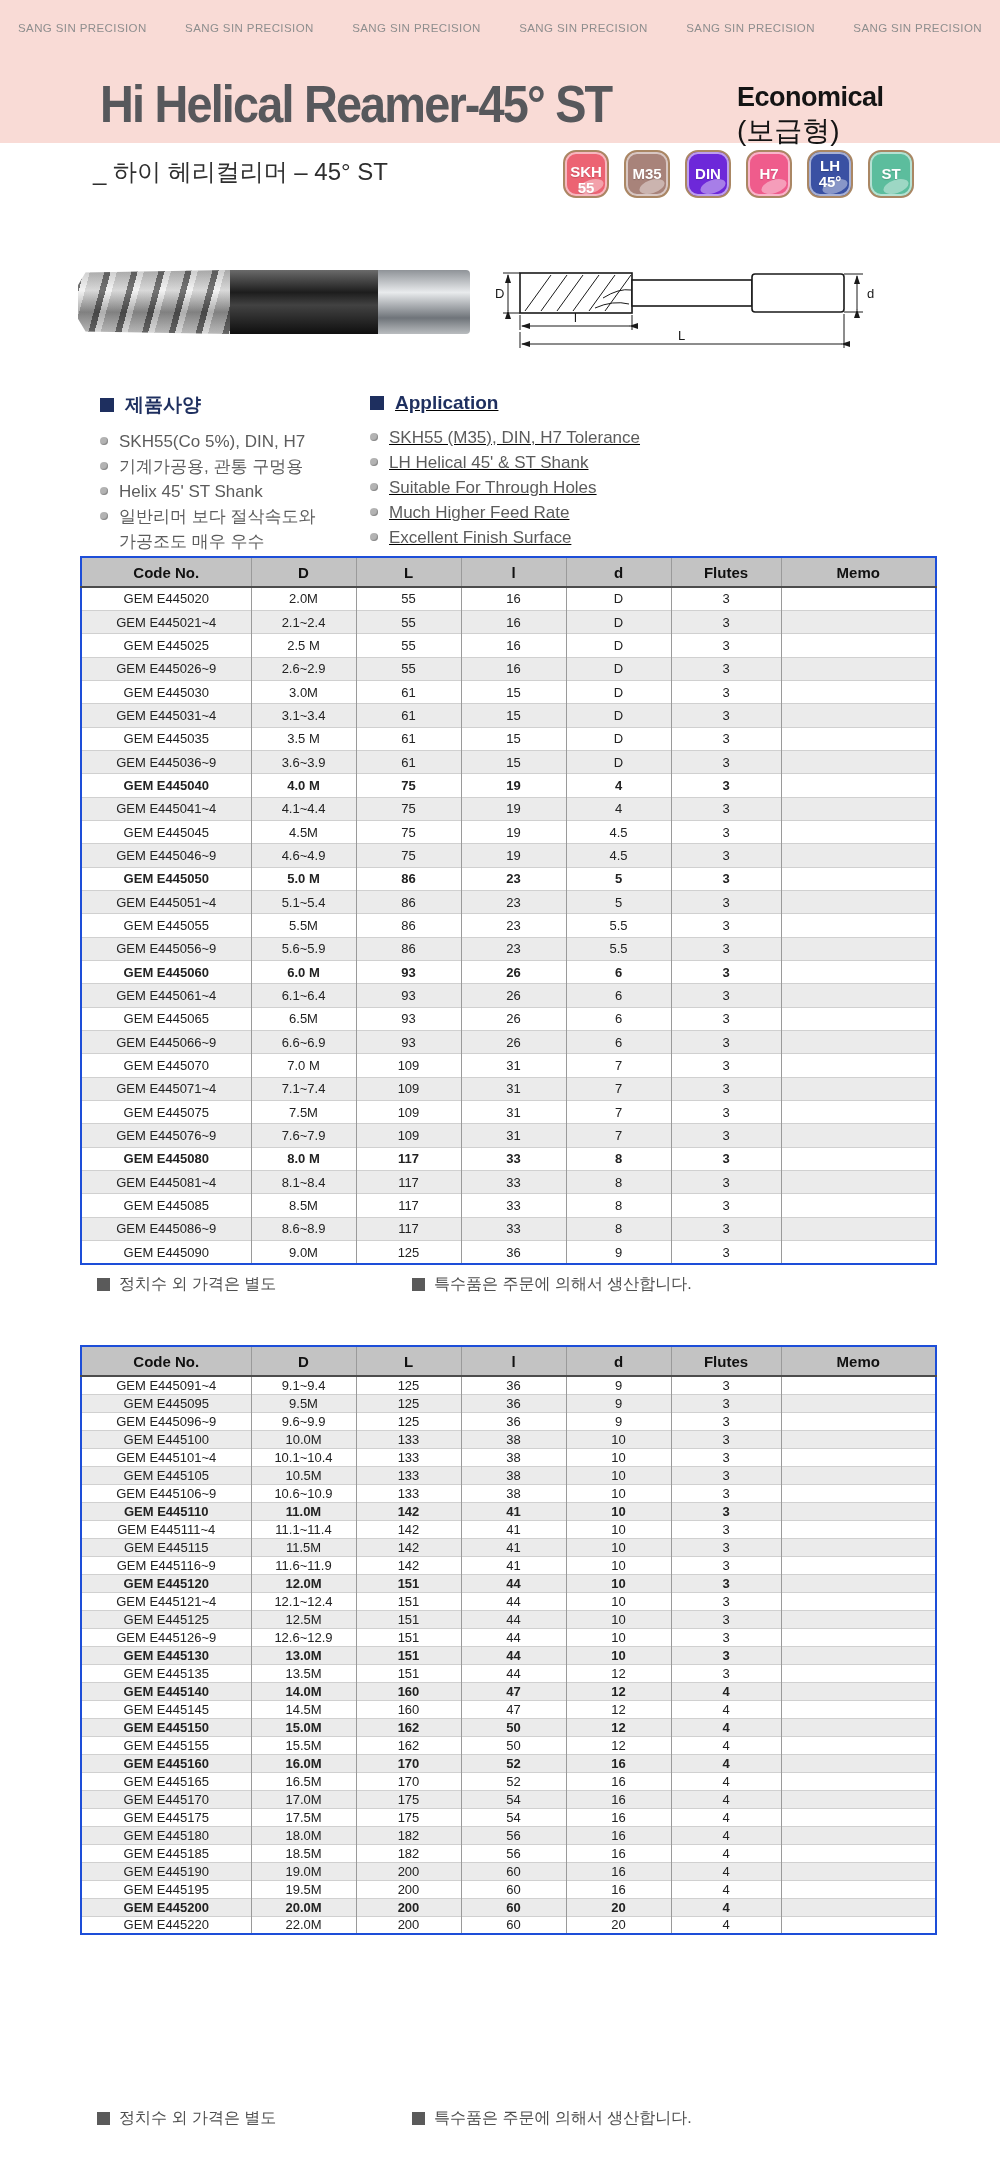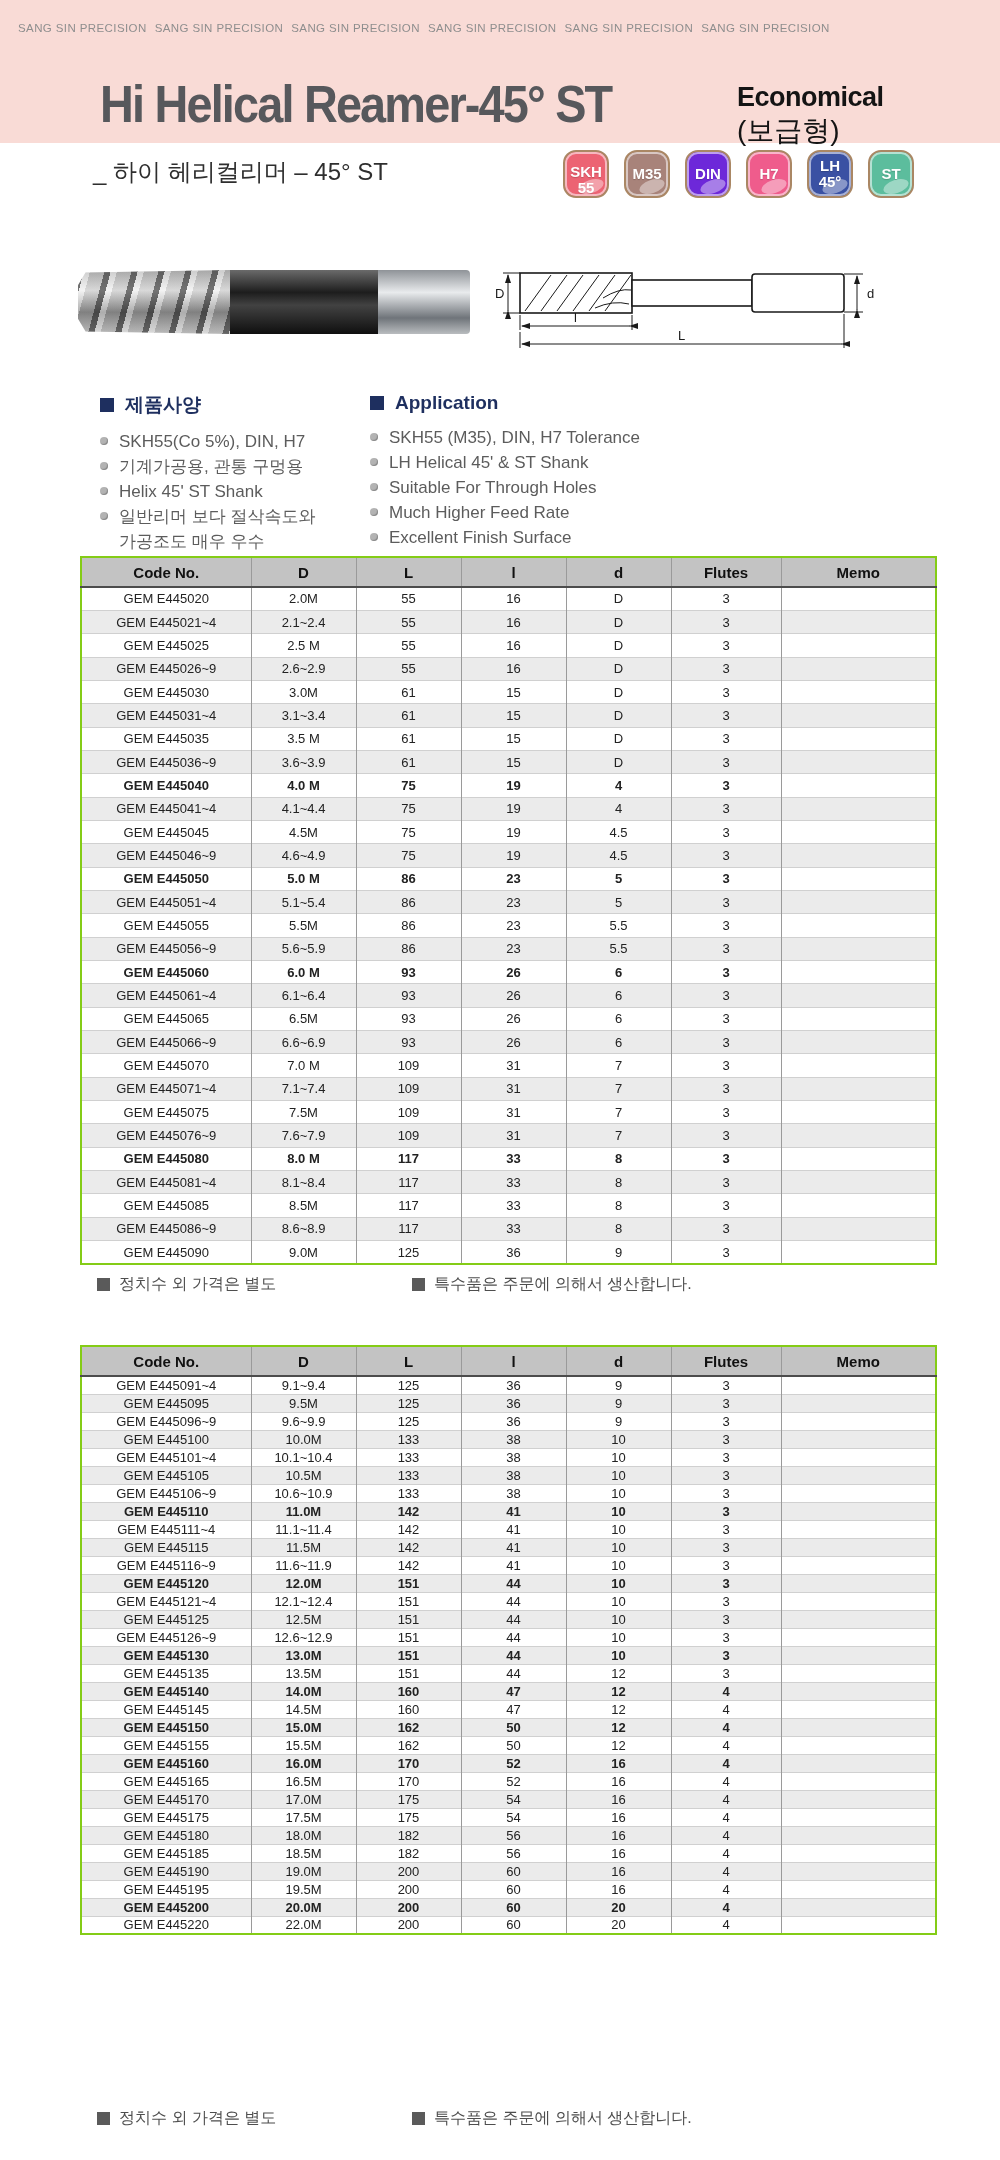--- a/index.html
+++ b/index.html
@@ -2,21 +2,21 @@
 <html><head>
 <meta charset="utf-8">
 <style>
   * { margin:0; padding:0; box-sizing:border-box; }
   html,body { background:#ffffff; }
   body { font-family:"Liberation Sans", sans-serif; }
   .page { position:relative; width:1000px; height:2160px; background:#fff; overflow:hidden; }
 
   
   .pink-band { position:absolute; left:0; top:0; width:1000px; height:143px; background:#f9dbd6; }
-  .brand-strip { position:absolute; left:0; top:22px; width:796px; display:flex; justify-content:space-between; padding:0 18px;gap:8px; }
+  .brand-strip { position:absolute; left:0; top:22px; width:1000px; display:flex; justify-content:space-between; padding:0 18px;gap:8px; }
   .brand { font-size:11.5px; color:#8e8e8e; letter-spacing:0.4px; white-space:nowrap; }
   .title { position:absolute; left:100px; top:74px; font-size:52px; font-weight:bold; color:#57585c;
            letter-spacing:-2px; transform:scaleX(0.9); transform-origin:left top; white-space:nowrap; }
   .econ { position:absolute; left:737px; top:82px; font-size:27px; font-weight:bold; color:#141414; letter-spacing:-0.5px; }
   .econ-sub { position:absolute; left:737px; top:112px; font-size:28px; color:#141414; }
   .subtitle { position:absolute; left:93px; top:156px; font-size:24px; color:#2e2e2e; }
 
   
   .badges { position:absolute; left:563px; top:150px; display:flex; gap:15px; }
   .badge { width:46px; height:48px; border-radius:13px; border:2px solid #aa8764; color:#fff; font-weight:bold;
@@ -38,32 +38,32 @@
   .ph-shank { width:92px; height:100%; border-radius:0 4px 4px 0;
     background: linear-gradient(to bottom, #8f9398, #e9ebed 35%, #6f747a 75%, #b9bcbf); }
 
   
   .diagram { position:absolute; left:495px; top:258px; }
   .diagram svg text { font-family:"Liberation Sans", sans-serif; font-size:13px; fill:#1a1a1a; }
 
   
   .section { position:absolute; top:392px; }
   .sec-left { left:100px; width:255px; }
-  .sec-right { left:370px; width:320px; }
+  .sec-right { left:370px; width:320px;text-decoration:underline; }
   .sec-head { display:flex; align-items:center; gap:11px; font-size:19px; font-weight:bold; color:#1e2f5f; }
   .sq { width:14px; height:14px; background:#1e2f5f; flex:none; }
   .bullets { margin-top:11px; display:flex; flex-direction:column; }
   .bullet { display:flex; gap:11px; font-size:17px; color:#5c5c5c; line-height:25px; }
   .btxt { white-space:pre-line; }
   .dot { width:8px; height:8px; border-radius:50%; background:#b3b3b3; margin-top:8px; flex:none;
          box-shadow: inset -1px -1px 1px rgba(0,0,0,0.25); }
 
   
   .tbl { position:absolute; left:80px; width:855px; border-collapse:collapse; table-layout:fixed;
-         border:2px solid #84cc16; }
+         border:2px solid #1d4ed8; }
   .t1 { top:556px; }
   .t2 { top:1345px; }
   .tbl th { background:#c3c3c3; font-size:15px; height:30px; font-weight:bold; color:#111;
             border-bottom:2px solid #4c4c4c; text-align:center; }
   .tbl td { font-size:13px; text-align:center; color:#222; }
   .t1 tbody tr { height:23.35px; }
   .t2 tbody tr { height:18px; }
   .tbl th + th, .tbl td + td { border-left:1px solid #9a9a9a; }
   .tbl tbody tr + tr td { border-top:1px solid #d0d0d0; }
   .tbl tbody tr:nth-child(even) { background:#ebebeb; }

